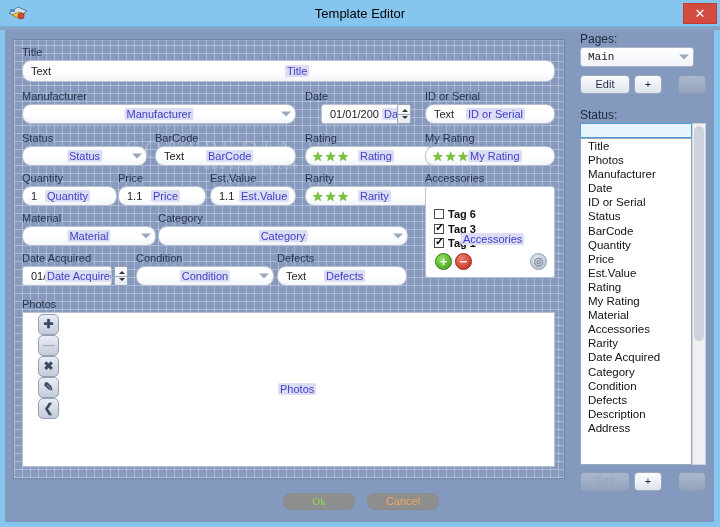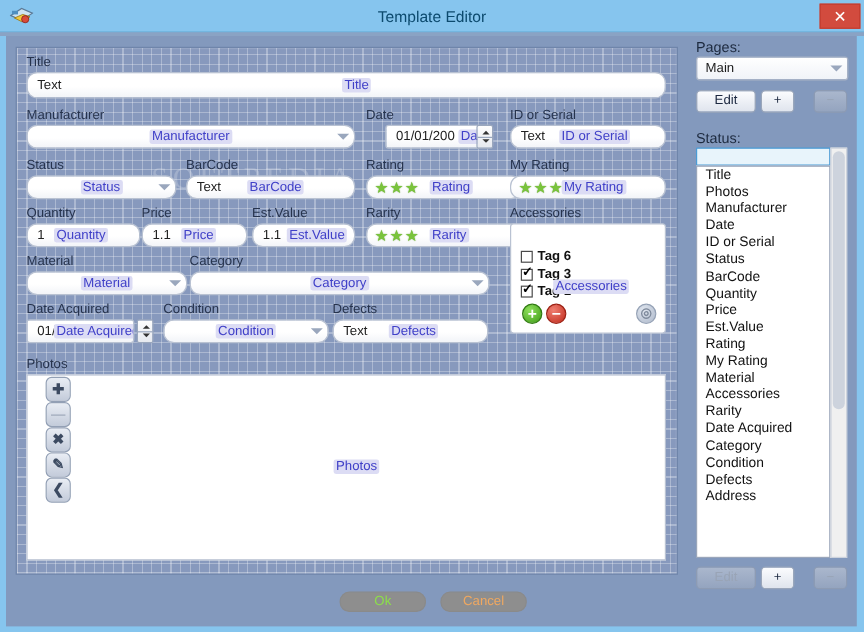--- a/index.html
+++ b/index.html
@@ -17,21 +17,21 @@
     position:absolute; left:0; top:0; width:720px; height:27px;
     background:#86c5ee;
     border-bottom:1px solid #6fb2dd;
   }
   .app-icon {
     position:absolute; left:8px; top:4px; width:20px; height:18px;
   }
   .title-text {
     position:absolute; left:0; top:0; width:720px; height:27px;
     line-height:27px; text-align:center;
-    font-size:13px; color:#0c4a6e;
+    font-size:13px; color:#000000;
   }
   .close-btn {
     position:absolute; right:3px; top:3px; width:34px; height:21px;
     background:#d24b3e; border:1px solid #c23c30;
     color:#fff; font-size:13px; line-height:19px; text-align:center;
     cursor:pointer;
   }
   .title-underline {
     position:absolute; left:0; top:27px; width:720px; height:3px;
     background:#8aa3c4;
@@ -206,20 +206,21 @@
     <div class="close-btn">✕</div>
   </div>
   <div class="title-underline"></div>
 
   <div class="body-area">
 
     <div class="canvas">
 
       <div class="watermark">
         <div class="wm1">SOFTPEDIA</div>
+        <div class="wm2">www.softpedia.com</div>
       </div>
 
       <div class="flabel" style="left:8px; top:6px;">Title</div>
       <div class="ctl round" style="left:8px; top:20px; width:533px; height:22px;">
         <span class="ctl-val">Text</span>
         <span class="tag" style="left:262px;">Title</span>
       </div>
 
       <div class="flabel" style="left:8px; top:50px;">Manufacturer</div>
       <div class="ctl round" style="left:8px; top:64px; width:274px; height:20px;">
@@ -360,21 +361,21 @@
         <span class="tag" style="left:255px; top:70px; transform:none;">Photos</span>
       </div>
       <div class="ph-btn" style="top:274px;">✚</div>
       <div class="ph-btn dis" style="top:295px;">—</div>
       <div class="ph-btn" style="top:316px;">✖</div>
       <div class="ph-btn" style="top:337px;">✎</div>
       <div class="ph-btn" style="top:358px;">❮</div>
     </div>
 
     <div class="rp-label" style="left:580px; top:2px;">Pages:</div>
-    <div class="rp-combo" style="left:580px; top:17px; width:127px; height:20px;">
+    <div class="rp-combo" style="left:580px; top:17px; width:114px; height:20px;font-family:Liberation Mono, monospace;">
       <span class="v">Main</span>
       <span class="arrow"></span>
     </div>
     <div class="rp-btn" style="left:580px; top:45px; width:50px; height:19px; line-height:17px;">Edit</div>
     <div class="rp-btn" style="left:634px; top:45px; width:28px; height:19px; line-height:17px;">+</div>
     <div class="rp-btn dis" style="left:678px; top:45px; width:28px; height:19px; line-height:17px;">−</div>
 
     <div class="rp-label" style="left:580px; top:78px;">Status:</div>
     <div class="rp-search" style="left:580px; top:93px; width:112px; height:15px;"></div>
     <div class="rp-list" style="left:580px; top:108px; width:112px; height:327px;">
@@ -390,32 +391,33 @@
         <div class="rp-item">Est.Value</div>
         <div class="rp-item">Rating</div>
         <div class="rp-item">My Rating</div>
         <div class="rp-item">Material</div>
         <div class="rp-item">Accessories</div>
         <div class="rp-item">Rarity</div>
         <div class="rp-item">Date Acquired</div>
         <div class="rp-item">Category</div>
         <div class="rp-item">Condition</div>
         <div class="rp-item">Defects</div>
+        <div class="rp-item">Description</div>
         <div class="rp-item">Address</div>
       </div>
     <div class="rp-scrollbar" style="left:692px; top:93px; width:14px; height:342px;">
       <div class="rp-thumb" style="top:2px; width:10px; height:215px;"></div>
     </div>
 
     <div class="rp-btn dis" style="left:580px; top:442px; width:50px; height:19px; line-height:17px;">Edit</div>
     <div class="rp-btn" style="left:634px; top:442px; width:28px; height:19px; line-height:17px;">+</div>
     <div class="rp-btn dis" style="left:678px; top:442px; width:28px; height:19px; line-height:17px;">−</div>
 
     <div class="dlg-btn" style="left:283px; top:463px;">
-      <span id="ok-lbl" style="color: rgb(140, 224, 74);">Ok</span>
+      <span id="ok-lbl" style="color: rgb(140, 224, 74); font-family: Liberation Serif, serif;">Ok</span>
     </div>
     <div class="dlg-btn" style="left:367px; top:463px;">
       <span id="cancel-lbl" style="color: rgb(240, 168, 96);">Cancel</span>
     </div>
   </div>
 
   <div class="body-edge-l"></div>
   <div class="body-edge-r"></div>
   <div class="body-edge-b"></div>
 </div>

